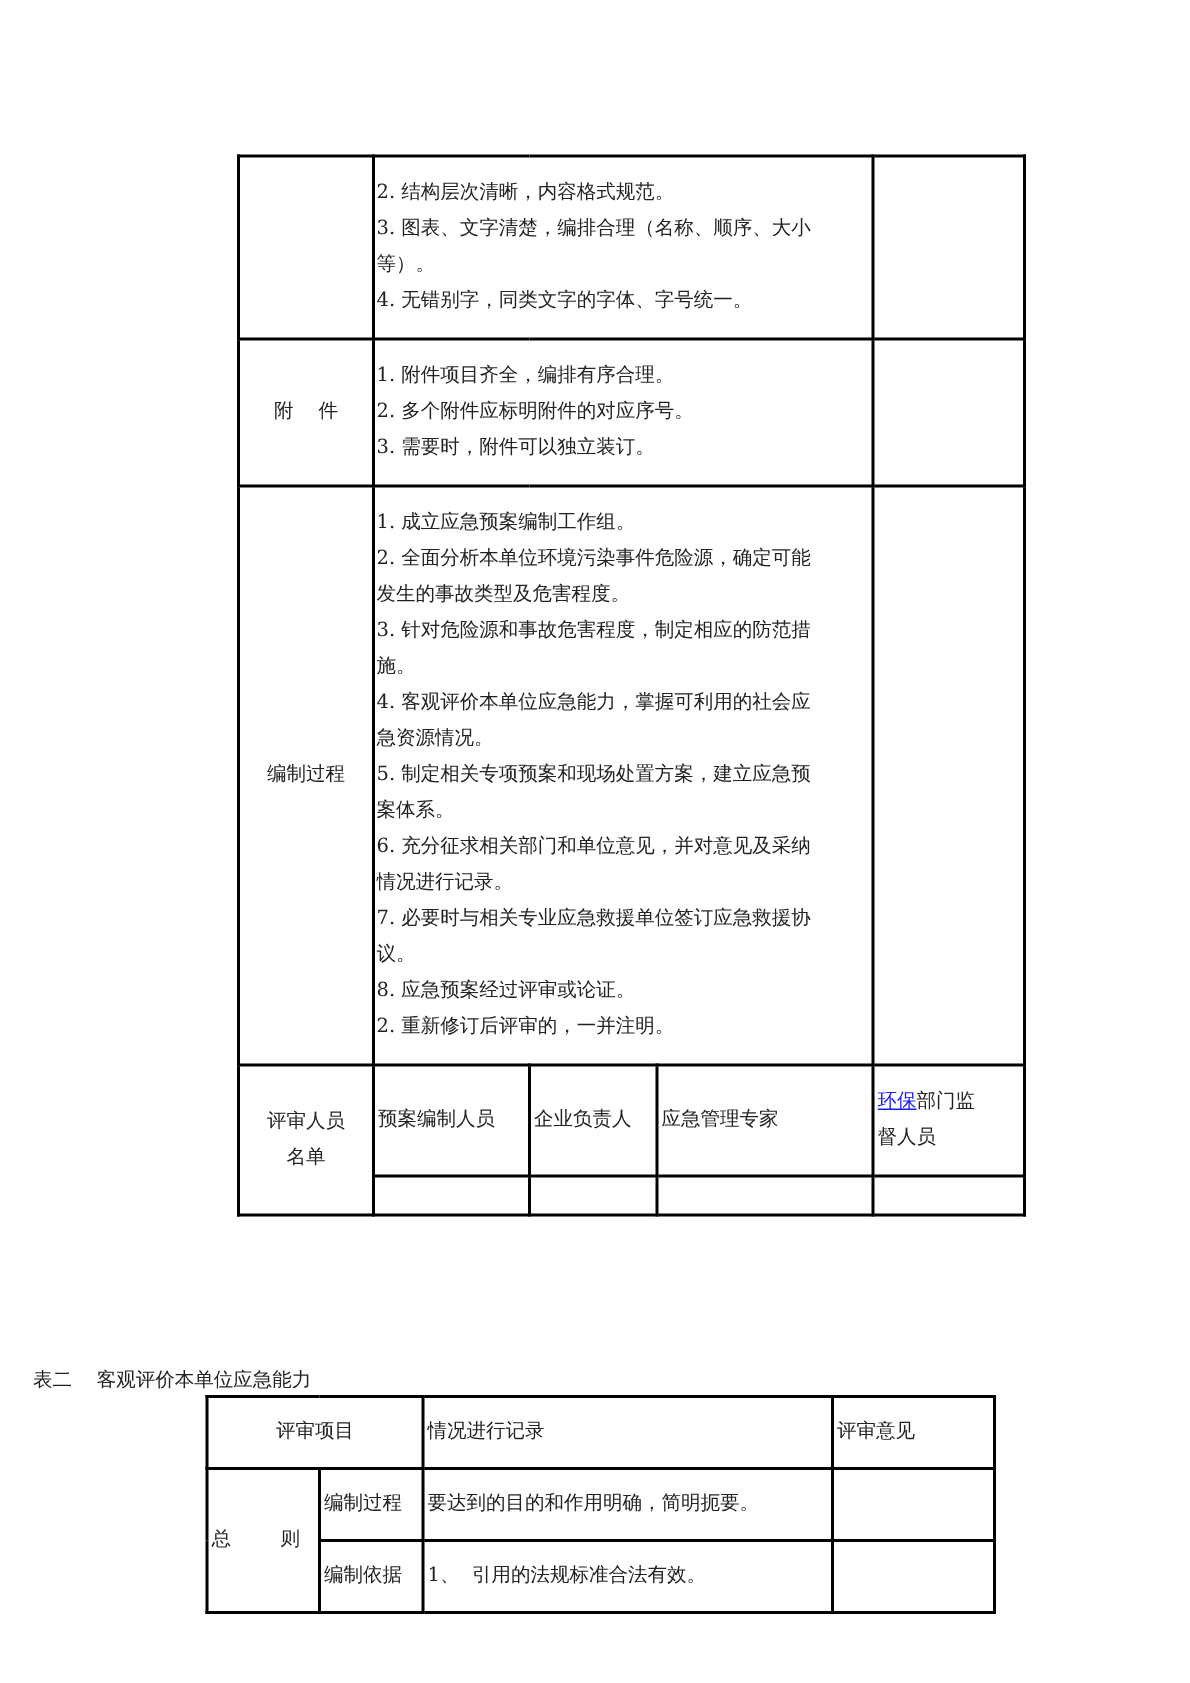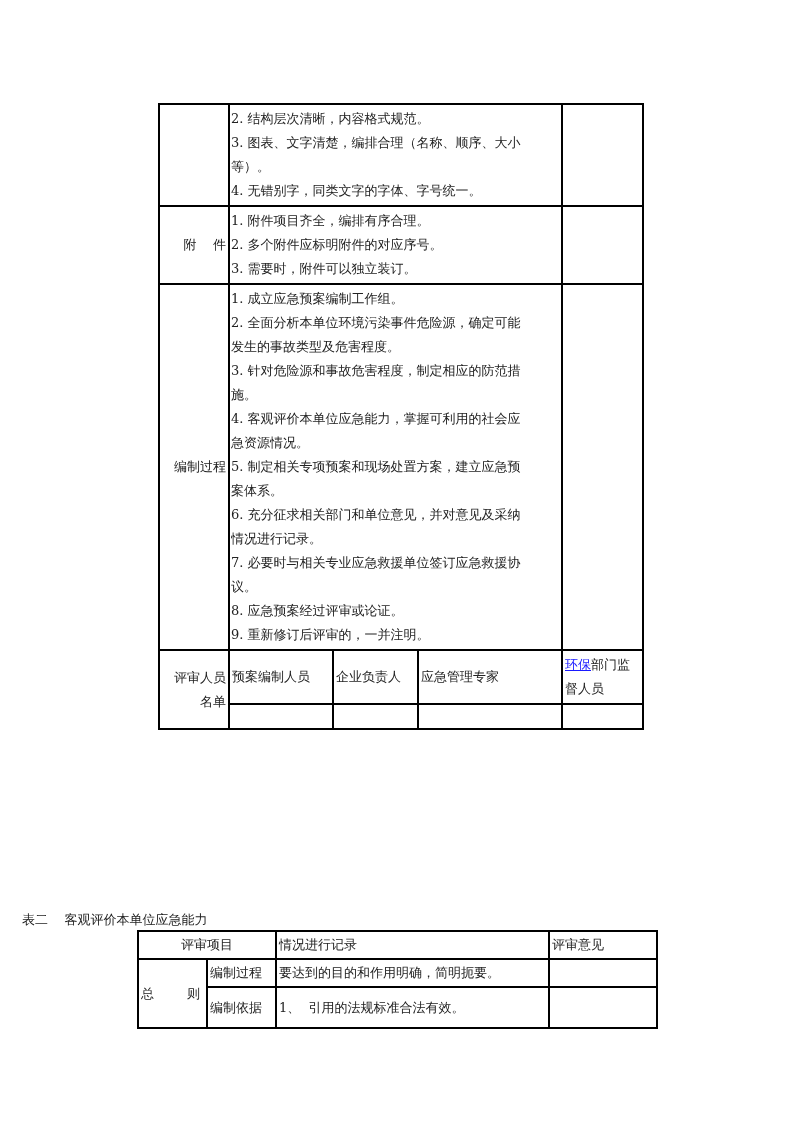--- a/index.html
+++ b/index.html
@@ -1,22 +1,22 @@
 <!DOCTYPE html>
 <html><head>
 <meta charset="utf-8">
 <style>
   html, body { margin: 0; padding: 0; background: #ffffff; }
   body { width: 793px; height: 1122px; position: relative; overflow: hidden;
          font-family: "DejaVu Serif", "Liberation Serif", serif; color: #222; font-size: 13px; }
   table { border-collapse: collapse; position: absolute; table-layout: fixed; }
-  td { border: 1px solid #000; padding: 2px; vertical-align: middle; line-height: 24px; font-size: 13px; }
+  td { border: 1px solid #000; padding: 12px; vertical-align: middle; line-height: 24px; font-size: 13px; }
   #t1 { left: 158px; top: 103px; border: 2px solid #000; }
   #t1 td { border-width: 2px; }
-  #t1 .c-item { width: 64px; text-align: right; }
+  #t1 .c-item { width: 64px; text-align: center; }
   #t1 .c-content { padding-left: 1px; padding-right: 1px; }
   #t1 .c-op { width: 75px; }
   .line { display: block; white-space: nowrap; overflow: hidden; }
   .link { color: #1a1aff; }
   #t2-title { position: absolute; left: 22px; top: 911px; font-size: 13px; white-space: pre; }
   #t2 { left: 137px; top: 930px; border: 2px solid #000; }
   #t2 td { border-width: 2px; line-height: 22px; border-radius: 10px; }
   .pl { padding-left: 2px; }
 </style>
 </head>
@@ -60,21 +60,21 @@
       <span class="line">施。</span>
       <span class="line">4.  客观评价本单位应急能力，掌握可利用的社会应</span>
       <span class="line">急资源情况。</span>
       <span class="line">5.  制定相关专项预案和现场处置方案，建立应急预</span>
       <span class="line">案体系。</span>
       <span class="line">6.  充分征求相关部门和单位意见，并对意见及采纳</span>
       <span class="line">情况进行记录。</span>
       <span class="line">7.  必要时与相关专业应急救援单位签订应急救援协</span>
       <span class="line">议。</span>
       <span class="line">8.  应急预案经过评审或论证。</span>
-      <span class="line">9.  重新修订后评审的，一并注明。</span>
+      <span class="line">2.  重新修订后评审的，一并注明。</span>
     </td>
     <td class="c-op"></td>
   </tr>
   <tr style="height:50px">
     <td rowspan="2" class="c-item">
       <span class="line">评审人员</span>
       <span class="line">名单</span>
     </td>
     <td class="pl">预案编制人员</td>
     <td class="pl">企业负责人</td>

